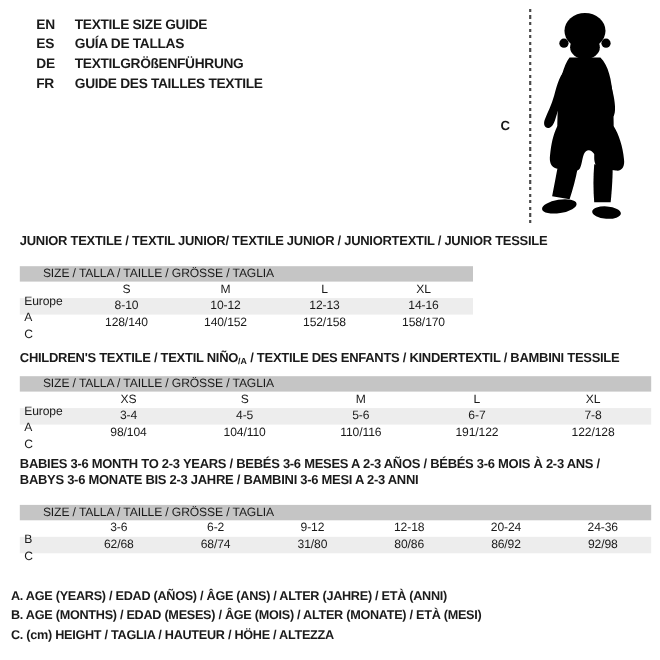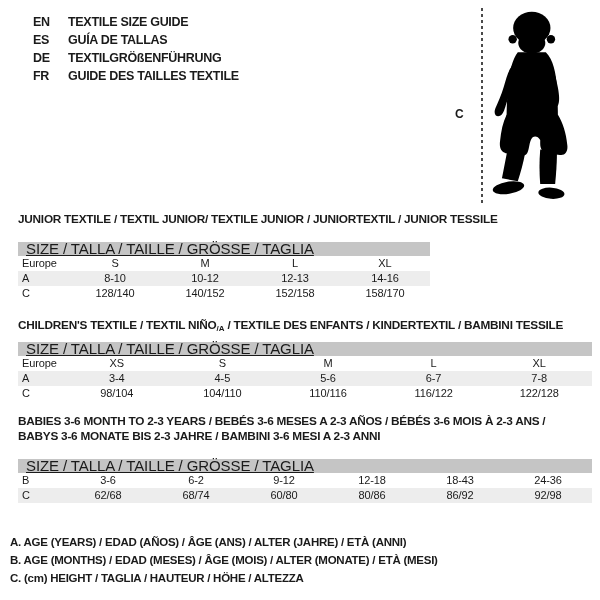--- a/index.html
+++ b/index.html
@@ -24,24 +24,24 @@
   #title1{top:212px;}
   #title2{top:318px;}
   #title3{top:414px;line-height:15px;}
   .sub{font-size:8px;vertical-align:-2px;letter-spacing:0;}
 
   
   .table{position:absolute;left:18px;}
   #table1{top:242px;width:412px;}
   #table2{top:342px;width:574px;}
   #table3{top:459px;width:574px;}
-  .thead{height:14px;line-height:14px;background:var(--header-bar,#c5c5c5);font-size:15px;padding-left:8px;letter-spacing:-0.1px;text-decoration:underline;}
+  .thead{height:14px;line-height:14px;background:var(--header-bar,#c5c5c5);font-size:11px;padding-left:21px;letter-spacing:-0.1px;}
   .trow{display:flex;height:15px;line-height:15px;font-size:11px;letter-spacing:-0.1px;}
   .trow.shaded{background:var(--shaded-row,#ededed);}
-  .tlabel{padding-left:4px;box-sizing:border-box;width:52px;flex:0 0 auto;}
+  .tlabel{padding-left:4px;box-sizing:border-box;width:52px;flex:0 0 auto;margin-top:11px;}
   #table2 .tlabel,#table3 .tlabel{width:46px;}
   .tcell{flex:1;text-align:center;}
 
   
   .footnotes{position:absolute;left:10px;top:533px;}
   .fn{height:18px;line-height:18px;font-weight:bold;font-size:11.5px;letter-spacing:-0.25px;white-space:nowrap;}
 </style>
 </head>
 <body style="--text: #1a1a1a; --header-bar: #c5c5c5; --shaded-row: #ededed; --silhouette: #000000; --dash-line: #4a4a4a;">
 
@@ -126,45 +126,45 @@
         <span class="tcell">4-5</span>
         <span class="tcell">5-6</span>
         <span class="tcell">6-7</span>
         <span class="tcell">7-8</span>
       </div>
       <div class="trow">
         <span class="tlabel">C</span>
         <span class="tcell">98/104</span>
         <span class="tcell">104/110</span>
         <span class="tcell">110/116</span>
-        <span class="tcell">116/122</span>
+        <span class="tcell">191/122</span>
         <span class="tcell">122/128</span>
       </div>
     </div>
 
   <div class="sec-title" id="title3">
     <div>BABIES 3-6 MONTH TO 2-3 YEARS / BEBÉS 3-6 MESES A 2-3 AÑOS / BÉBÉS 3-6 MOIS À 2-3 ANS /</div>
     <div>BABYS 3-6 MONATE BIS 2-3 JAHRE / BAMBINI 3-6 MESI A 2-3 ANNI</div>
   </div>
   <div class="table" id="table3">
       <div class="thead">SIZE / TALLA / TAILLE / GRÖSSE / TAGLIA</div>
       <div class="trow">
         <span class="tlabel">B</span>
         <span class="tcell">3-6</span>
         <span class="tcell">6-2</span>
         <span class="tcell">9-12</span>
         <span class="tcell">12-18</span>
-        <span class="tcell">18-43</span>
+        <span class="tcell">20-24</span>
         <span class="tcell">24-36</span>
       </div>
       <div class="trow shaded">
         <span class="tlabel">C</span>
         <span class="tcell">62/68</span>
         <span class="tcell">68/74</span>
-        <span class="tcell">60/80</span>
+        <span class="tcell">31/80</span>
         <span class="tcell">80/86</span>
         <span class="tcell">86/92</span>
         <span class="tcell">92/98</span>
       </div>
     </div>
 
   <div class="footnotes">
     <div class="fn">A. AGE (YEARS) / EDAD (AÑOS) / ÂGE (ANS) / ALTER (JAHRE) / ETÀ (ANNI)</div>
     <div class="fn">B. AGE (MONTHS) / EDAD (MESES) / ÂGE (MOIS) / ALTER (MONATE) / ETÀ (MESI)</div>
     <div class="fn">C. (cm) HEIGHT / TAGLIA / HAUTEUR / HÖHE / ALTEZZA</div>

